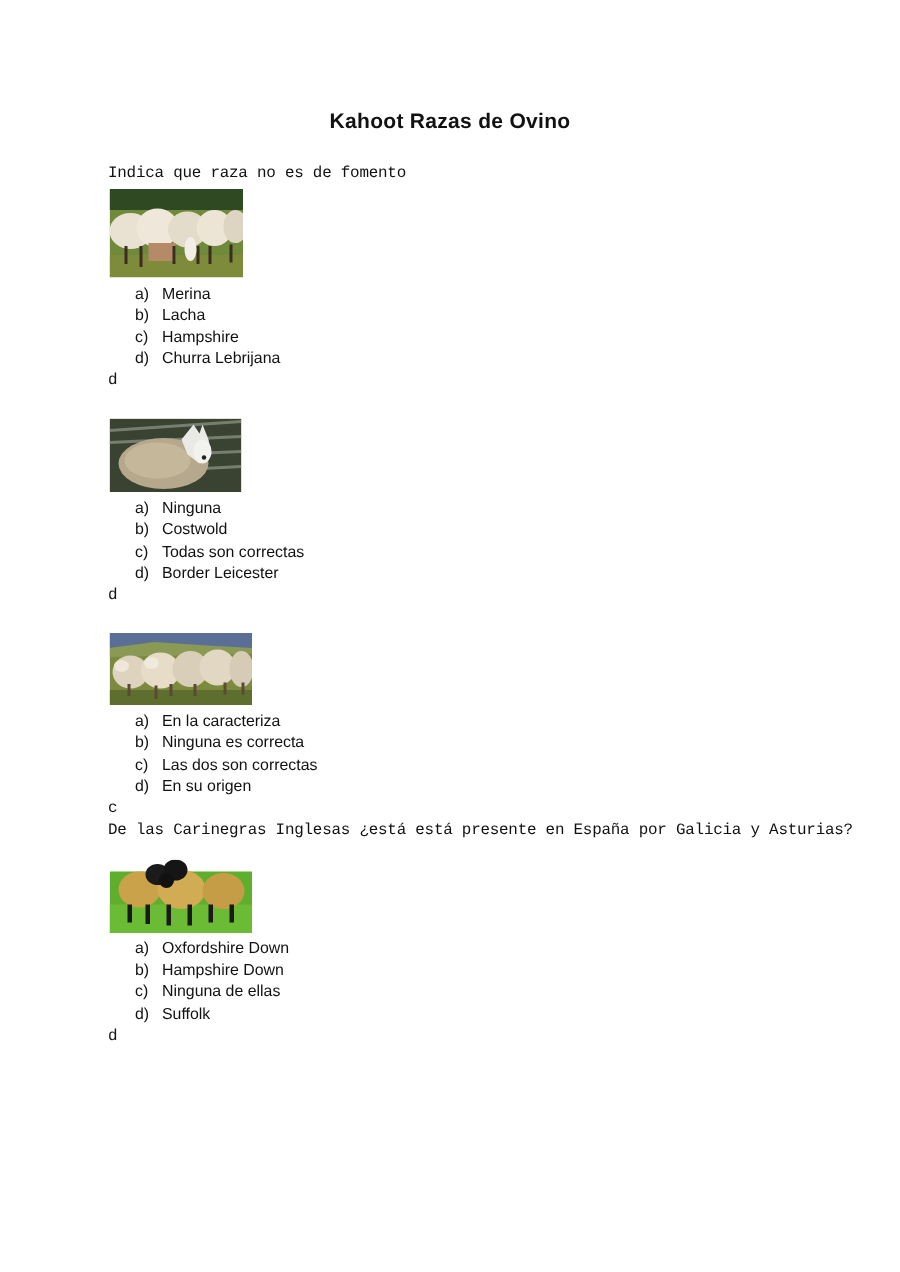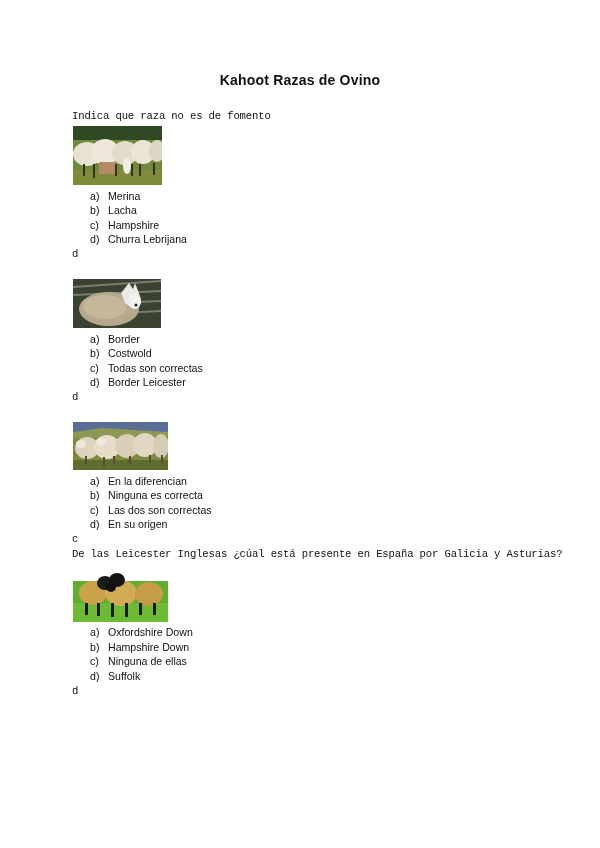--- a/index.html
+++ b/index.html
@@ -101,21 +101,21 @@
         <line x1="50" y1="34" x2="88" y2="32"></line>
       </g>
       <rect x="0" y="0" width="88" height="49" fill="#3b4a2a" opacity="0.25"></rect>
       <ellipse cx="36" cy="30" rx="30" ry="17" fill="#b5a88c"></ellipse>
       <ellipse cx="32" cy="28" rx="22" ry="12" fill="#c4b79a"></ellipse>
       <polygon points="48,14 56,4 60,10 62,4 66,14 68,24 60,30 52,24" fill="#e9e9e6"></polygon>
       <ellipse cx="62" cy="22" rx="6" ry="8" fill="#f2f2ef"></ellipse>
       <circle cx="63" cy="26" r="1.5" fill="#222"></circle>
     </svg>
   </div>
-  <div class="opt" style="top:333px"><span class="lbl">a)</span><span>Border</span></div>
+  <div class="opt" style="top:333px"><span class="lbl">a)</span><span>Ninguna</span></div>
   <div class="opt" style="top:347px"><span class="lbl">b)</span><span>Costwold</span></div>
   <div class="opt" style="top:362px"><span class="lbl">c)</span><span>Todas son correctas</span></div>
   <div class="opt" style="top:376px"><span class="lbl">d)</span><span>Border Leicester</span></div>
   <div class="line" style="top:391px">d</div>
 
   <div class="img" style="top:422px;width:95px;height:48px">
     <svg width="95" height="48" viewBox="0 0 95 48">
       <rect width="95" height="48" fill="#7c8a3e"></rect>
       <rect width="95" height="10" fill="#5b6f96"></rect>
       <polygon points="0,10 30,6 60,8 95,10 95,14 0,16" fill="#8a9a55"></polygon>
@@ -130,27 +130,27 @@
       <g fill="#5a4a34">
         <rect x="12" y="34" width="2" height="8"></rect>
         <rect x="30" y="35" width="2" height="9"></rect>
         <rect x="40" y="34" width="2" height="8"></rect>
         <rect x="56" y="34" width="2" height="8"></rect>
         <rect x="76" y="33" width="2" height="8"></rect>
         <rect x="88" y="33" width="2" height="8"></rect>
       </g>
     </svg>
   </div>
-  <div class="opt" style="top:475px"><span class="lbl">a)</span><span>En la diferencian</span></div>
+  <div class="opt" style="top:475px"><span class="lbl">a)</span><span>En la caracteriza</span></div>
   <div class="opt" style="top:489px"><span class="lbl">b)</span><span>Ninguna es correcta</span></div>
   <div class="opt" style="top:504px"><span class="lbl">c)</span><span>Las dos son correctas</span></div>
   <div class="opt" style="top:518px"><span class="lbl">d)</span><span>En su origen</span></div>
   <div class="line" style="top:533px">c</div>
 
-  <div class="line" style="top:548px">De las Leicester Inglesas ¿cúal está presente en España por Galicia y Asturias?</div>
+  <div class="line" style="top:548px">De las Carinegras Inglesas ¿está está presente en España por Galicia y Asturias?</div>
   <div class="img" style="top:573px;width:95px;height:49px">
     <svg width="95" height="49" viewBox="0 0 95 49">
       <rect width="95" height="49" fill="#ffffff"></rect>
       <rect y="8" width="95" height="41" fill="#5fae2e"></rect>
       <rect y="30" width="95" height="19" fill="#6cbb35"></rect>
       <ellipse cx="20" cy="20" rx="14" ry="12" fill="#c9a24a"></ellipse>
       <ellipse cx="48" cy="20" rx="16" ry="13" fill="#d2ab55"></ellipse>
       <ellipse cx="76" cy="21" rx="14" ry="12" fill="#c59d46"></ellipse>
       <ellipse cx="32" cy="10" rx="8" ry="7" fill="#1b1b1b"></ellipse>
       <ellipse cx="44" cy="7" rx="8" ry="7" fill="#151515"></ellipse>

